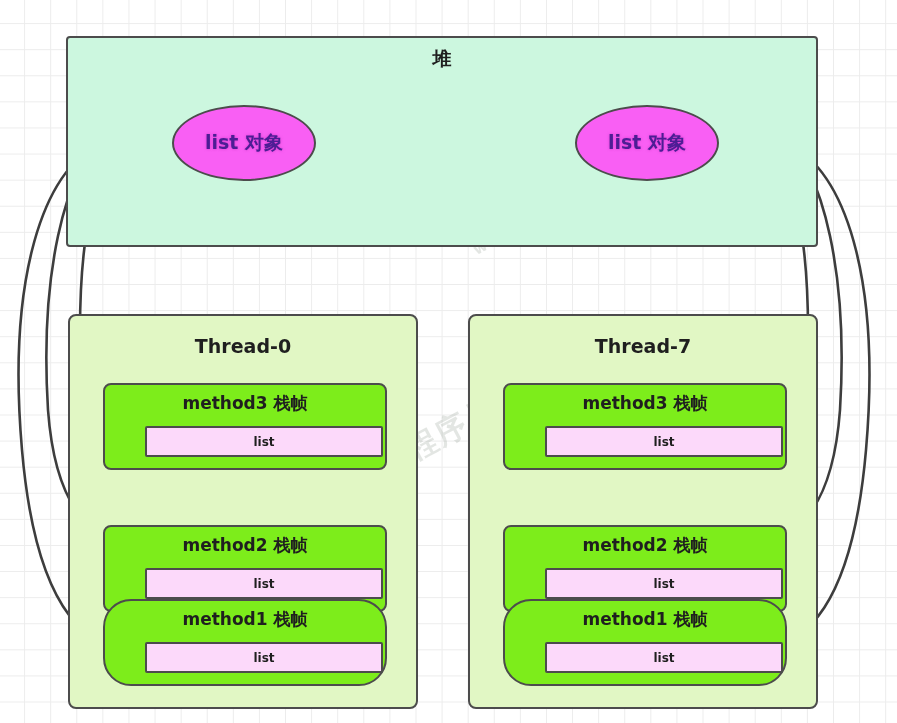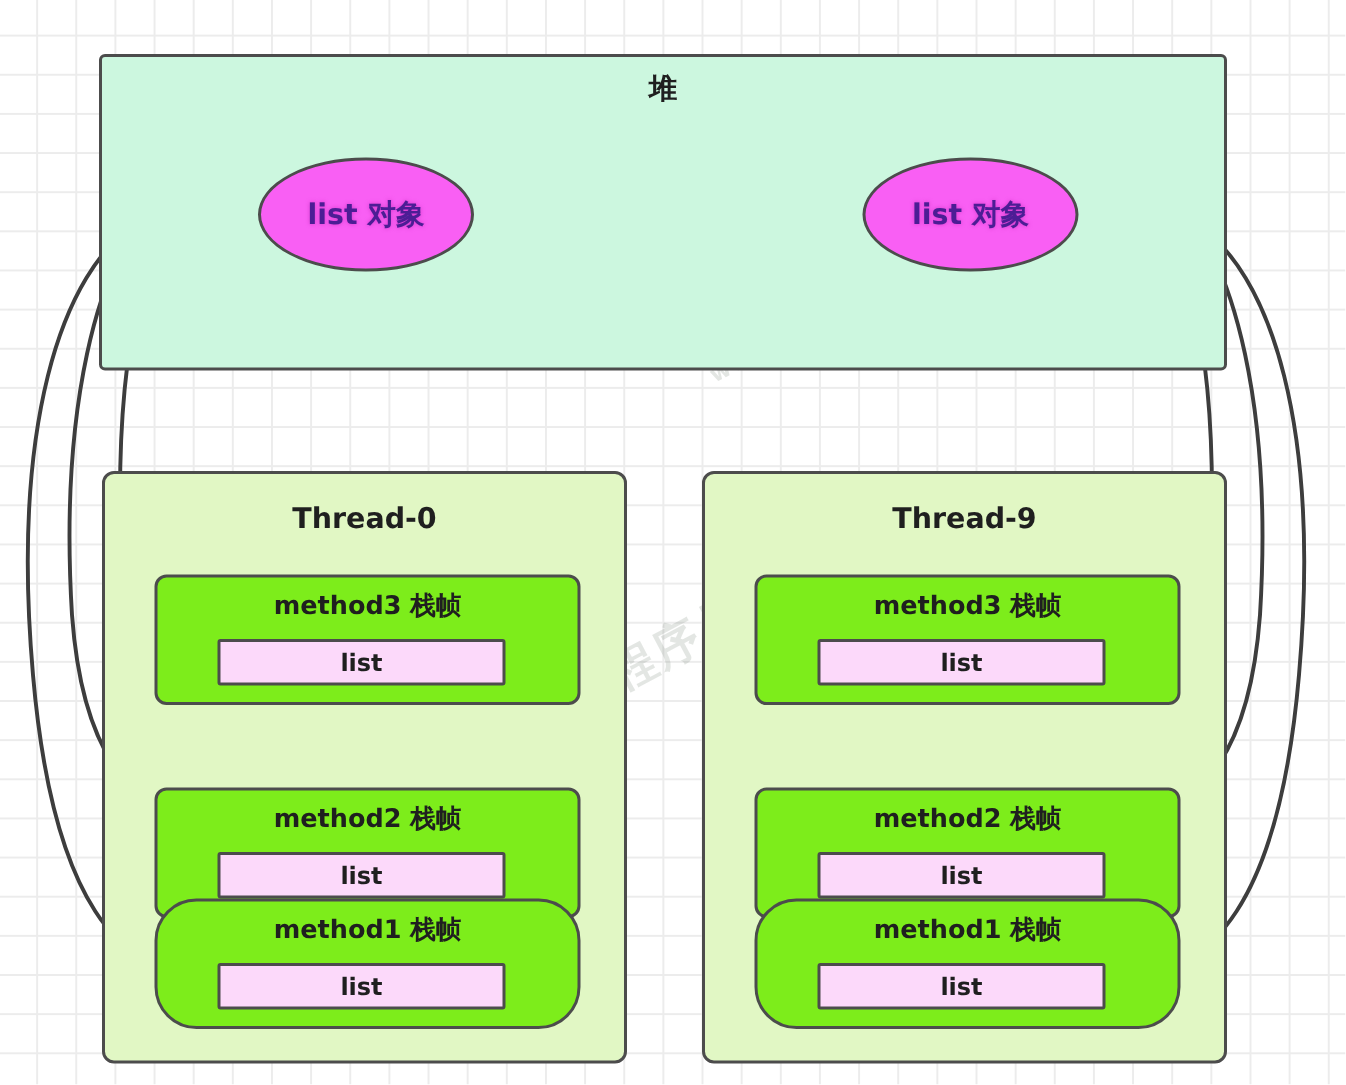--- a/index.html
+++ b/index.html
@@ -151,29 +151,29 @@
     position: absolute;
     left: 0; right: 0; top: 7px;
     text-align: center;
     font-size: 17px;
     font-weight: bold;
     color: #1f1f1f;
   }
   .slot {
     position: absolute;
     left: 40px; top: 41px;
-    width: 192px; height: 31px;
+    width: 238px; height: 31px;
     background: #fcd9fa;
     border: 2px solid #4c4c4c;
     border-radius: 2px;
     box-sizing: border-box;
     display: flex;
     align-items: center;
     justify-content: center;
-    font-size: 16px;
+    font-size: 12px;
     font-weight: bold;
     color: #1f1f1f;
   }
 </style>
 </head>
 <body>
 
 <div id="canvas">
 
   <div class="watermark wm-logo" style="left:408px; top:148px;"></div>
@@ -257,21 +257,21 @@
       <div class="slot">list</div>
     </div>
 
     <div class="frame frame-2">
       <div class="frame-title">method1 栈帧</div>
       <div class="slot">list</div>
     </div>
   </div>
 
   <div class="thread thread-1">
-    <div class="thread-title">Thread-9</div>
+    <div class="thread-title">Thread-7</div>
 
     <div class="frame frame-0">
       <div class="frame-title">method3 栈帧</div>
       <div class="slot">list</div>
     </div>
 
     <div class="frame frame-1">
       <div class="frame-title">method2 栈帧</div>
       <div class="slot">list</div>
     </div>

